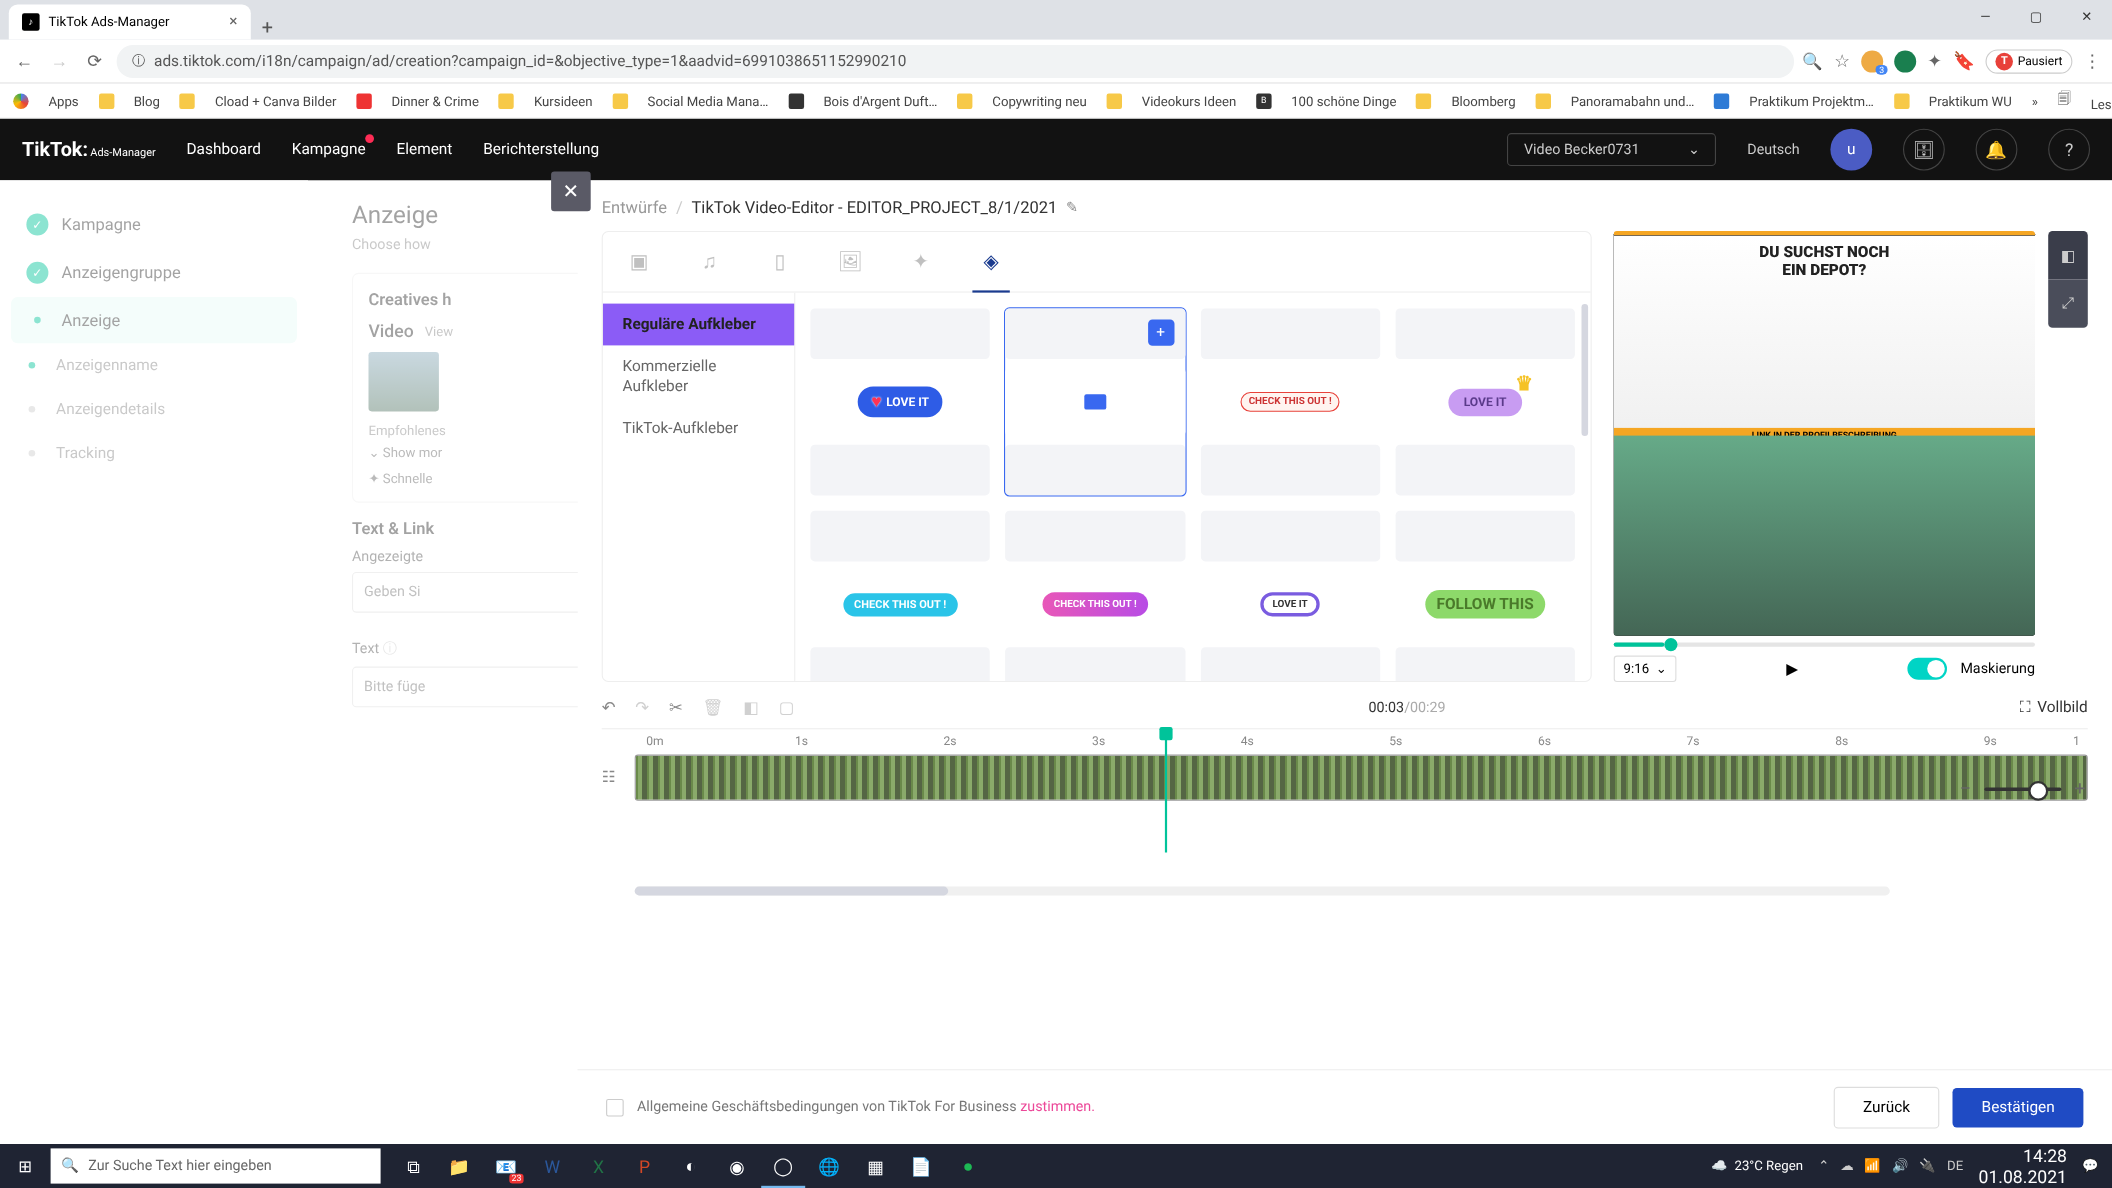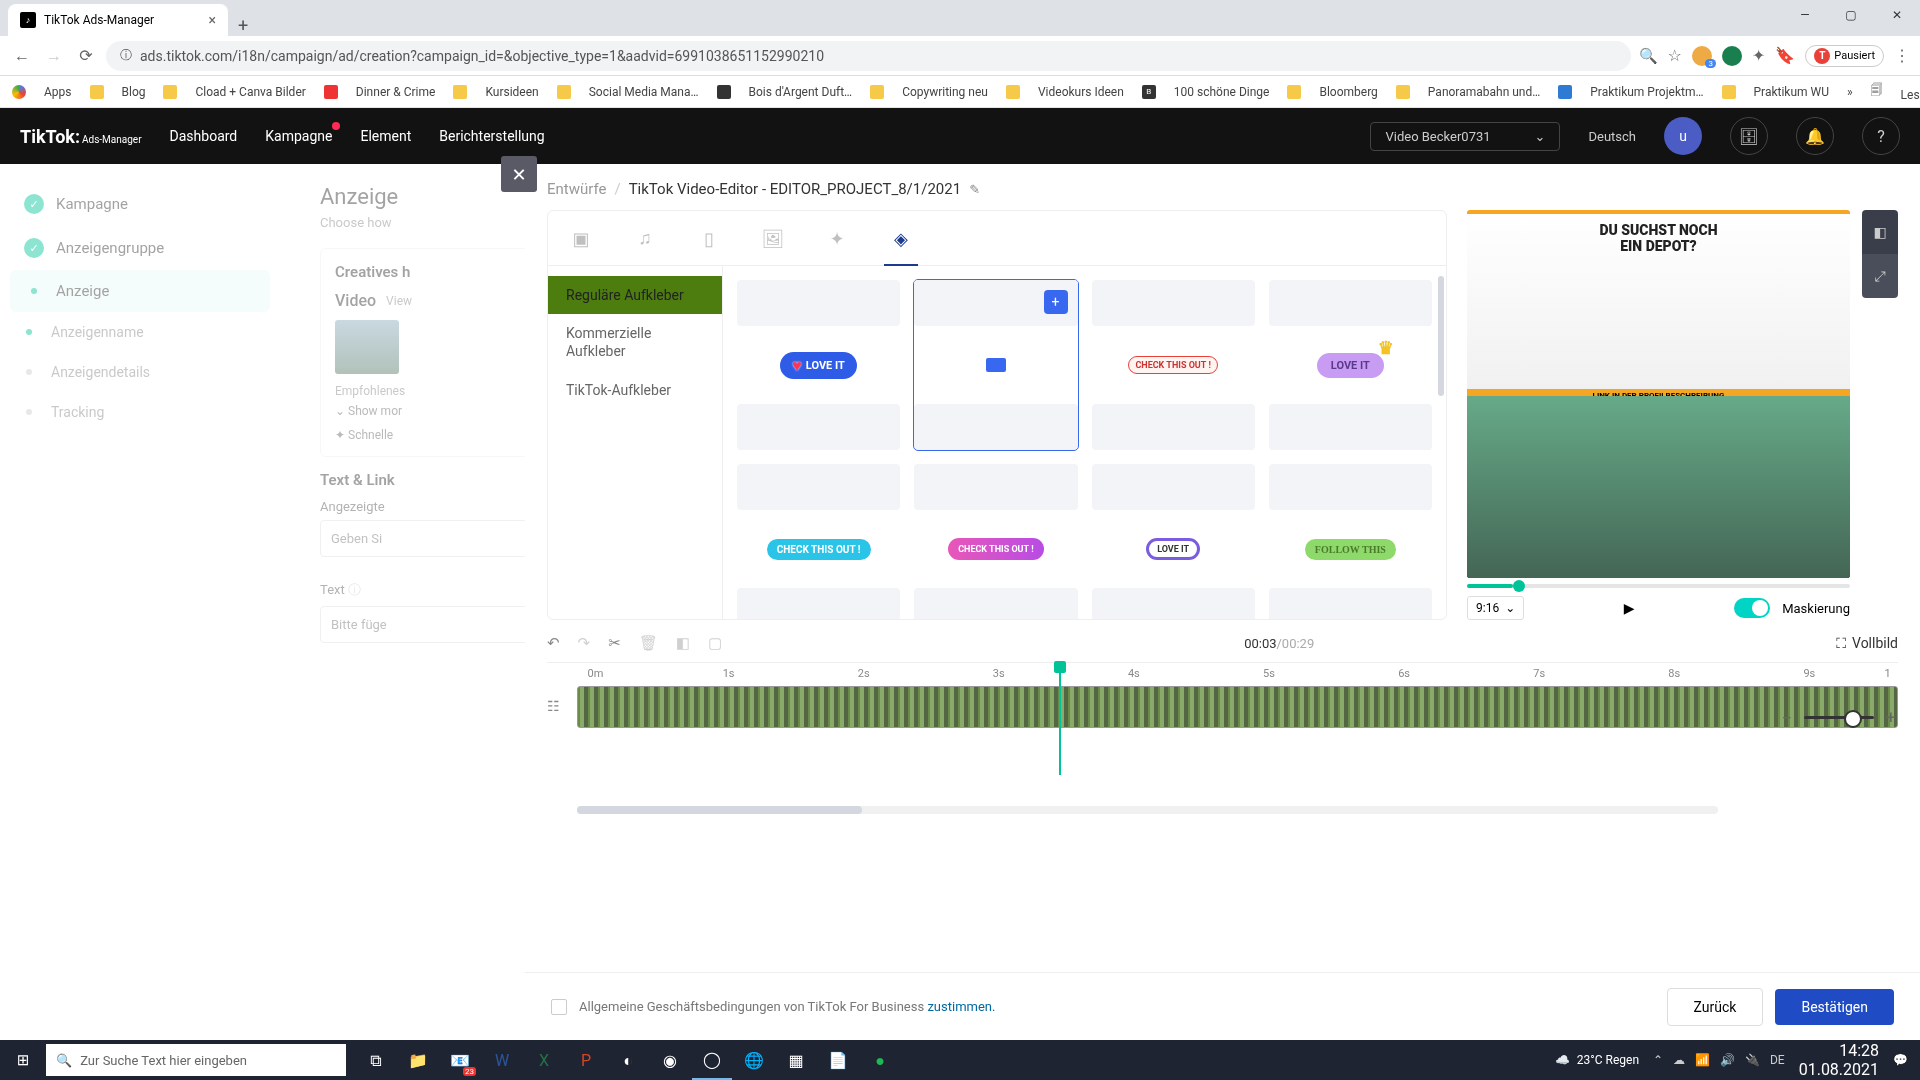--- a/index.html
+++ b/index.html
@@ -72,38 +72,38 @@
 
 .editor-body{display:flex; padding:0 22px; gap:0;}
 .asset-panel{width:900px;border:1px solid #eee;border-radius:6px;display:flex;flex-direction:column;height:410px;}
 .asset-tabs{display:flex;gap:38px;padding:14px 20px;border-bottom:1px solid #eee;}
 .asset-tab{width:26px;height:26px;display:flex;align-items:center;justify-content:center;color:#c0c0c0;font-size:18px;position:relative;}
 .asset-tab.active{color:#1a3b8f;}
 .asset-tab.active::after{content:'';position:absolute;bottom:-15px;left:-4px;right:-4px;height:2px;background:#1a3b8f;}
 .asset-content{display:flex;flex:1;overflow:hidden;}
 .cat-list{width:175px;border-right:1px solid #eee;padding:10px 0;}
 .cat-item{padding:10px 18px;font-size:14px;color:#666;line-height:1.3;cursor:pointer;}
-.cat-item.active{color:#222;font-weight:400;background:#4d7c0f;}
+.cat-item.active{color:#222;font-weight:700;background:#8b5cf6;}
 .sticker-grid{flex:1;padding:14px;overflow-y:auto;display:grid;grid-template-columns:repeat(4,1fr);gap:14px;position:relative;}
 .sticker-cell{height:170px;display:flex;flex-direction:column;gap:8px;}
 .sticker-top{height:46px;background:#f3f4f7;border-radius:4px;position:relative;}
 .sticker-main{flex:1;background:#fff;border-radius:4px;display:flex;align-items:center;justify-content:center;position:relative;}
 .sticker-bot{height:46px;background:#f3f4f7;border-radius:4px;}
 .add-btn{position:absolute;top:10px;right:10px;width:24px;height:24px;background:#3968f0;color:#fff;border-radius:4px;display:flex;align-items:center;justify-content:center;font-size:14px;}
 .sb{padding:4px 12px;border-radius:14px;font-size:11px;font-weight:bold;color:#fff;white-space:nowrap;}
 .sb-loveblue{background:#2e5ce6;display:flex;align-items:center;gap:4px;}
 .sb-heart{color:#ff3355;font-size:16px;filter:drop-shadow(0 0 1px #fff);}
 .sb-mini{width:20px;height:14px;background:#3968f0;border-radius:2px;}
 .sb-check{border:1px solid #e8413a;color:#c33;background:#fff4f0;font-size:9px;padding:3px 6px;}
 .sb-checkbig{background:#2ac4e8;font-size:10px;padding:5px 10px;}
 .sb-lovep{background:#c89cf2;color:#5a3a8a;position:relative;padding:6px 14px;}
 .sb-crown{position:absolute;top:-16px;right:-10px;color:#f5c224;font-size:18px;}
 .sb-checkp{background:linear-gradient(90deg,#e857b8,#b84ce5);font-size:9px;padding:6px 10px;border-radius:16px;}
 .sb-loveit2{border:3px solid #7a5ce0;background:#fff;color:#333;font-size:9px;padding:3px 8px;position:relative;}
-.sb-followg{background:#8dd96a;color:#4a7a2a;font-size:10px;padding:5px 10px;font-family:Liberation Serif, serif;}
+.sb-followg{background:#8dd96a;color:#4a7a2a;font-size:14px;padding:5px 10px;}
 .scrollbar-y{position:absolute;right:2px;top:10px;width:6px;height:120px;background:#d5d7e0;border-radius:3px;}
 
 
 .preview-pane{flex:1;padding-left:20px;display:flex;gap:12px;}
 .preview-box{flex:1;display:flex;flex-direction:column;}
 .preview-vid{flex:1;background:#000;border-radius:3px;overflow:hidden;position:relative;border-top:4px solid #f5a623;}
 .pv-top{height:50%;background:linear-gradient(#fff,#f0f0f0);padding:8px;font-size:10px;color:#222;}
 .pv-top h4{font-size:14px;font-weight:900;text-align:center;}
 .pv-bot{height:50%;background:linear-gradient(#6a8,#465);position:relative;}
 .pv-link{position:absolute;top:48%;left:0;right:0;background:#f5a623;text-align:center;font-size:8px;padding:2px;font-weight:bold;}
@@ -141,21 +141,21 @@
 .tl-scroll-thumb{position:absolute;left:0;width:25%;top:0;bottom:0;background:#d5d7e0;border-radius:4px;}
 .tl-zoom{display:flex;align-items:center;gap:12px;position:absolute;right:24px;bottom:100px;}
 .zoom-btn{font-size:18px;color:#666;cursor:pointer;}
 .zoom-slider{width:70px;height:3px;background:#333;border-radius:2px;position:relative;}
 .zoom-slider::after{content:'';position:absolute;right:12px;top:-6px;width:14px;height:14px;border:2px solid #333;background:#fff;border-radius:50%;}
 
 
 .modal-footer{position:absolute;bottom:0;left:0;right:0;height:68px;border-top:1px solid #eee;display:flex;align-items:center;padding:0 26px;gap:12px;font-size:13px;background:#fff;}
 .chk{width:16px;height:16px;border:1px solid #ccc;border-radius:2px;}
 .footer-txt{color:#777;}
-.footer-txt a{color:#0369a1;}
+.footer-txt a{color:#ec4899;}
 .btn-sec{margin-left:auto;padding:10px 26px;border:1px solid #ddd;border-radius:4px;background:#fff;font-size:14px;}
 .btn-pri{padding:10px 26px;background:#1f4bc4;color:#fff;border-radius:4px;font-size:14px;border:none;}
 
 
 .taskbar{position:absolute;bottom:0;left:0;right:0;height:40px;background:#1f2433;display:flex;align-items:center;color:#fff;font-size:12px;}
 .tb-start{width:46px;height:40px;display:flex;align-items:center;justify-content:center;font-size:15px;}
 .tb-search{width:300px;height:32px;background:#fff;color:#666;display:flex;align-items:center;padding:0 10px;gap:8px;font-size:13px;}
 .tb-icons{display:flex;align-items:center;gap:2px;margin-left:10px;}
 .tb-icon{width:40px;height:40px;display:flex;align-items:center;justify-content:center;font-size:16px;}
 .tb-icon.active{border-bottom:2px solid #76b9ed;}

